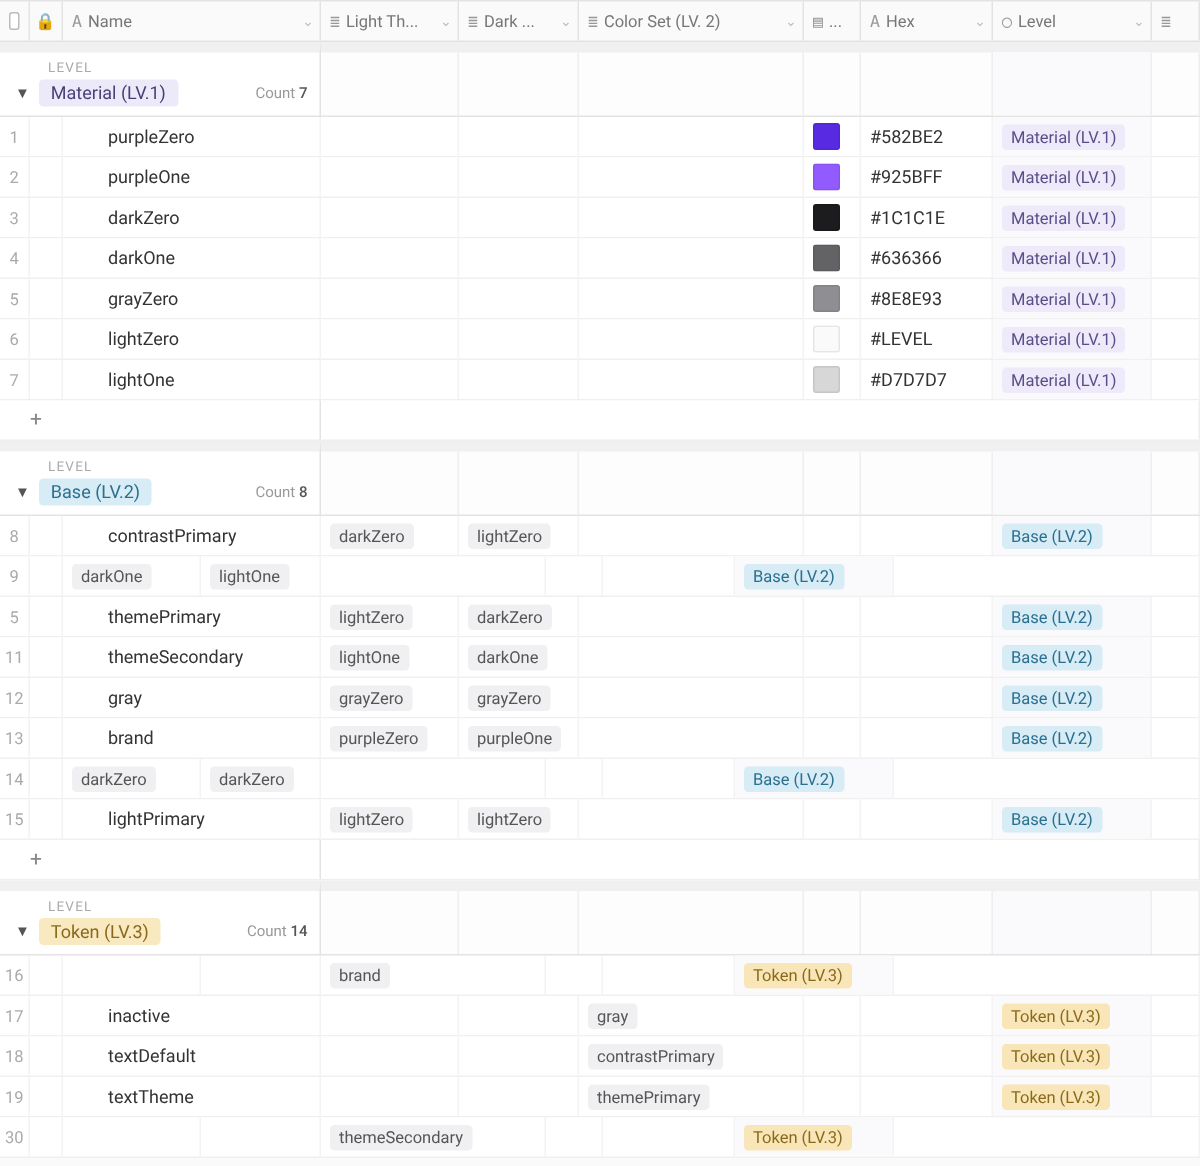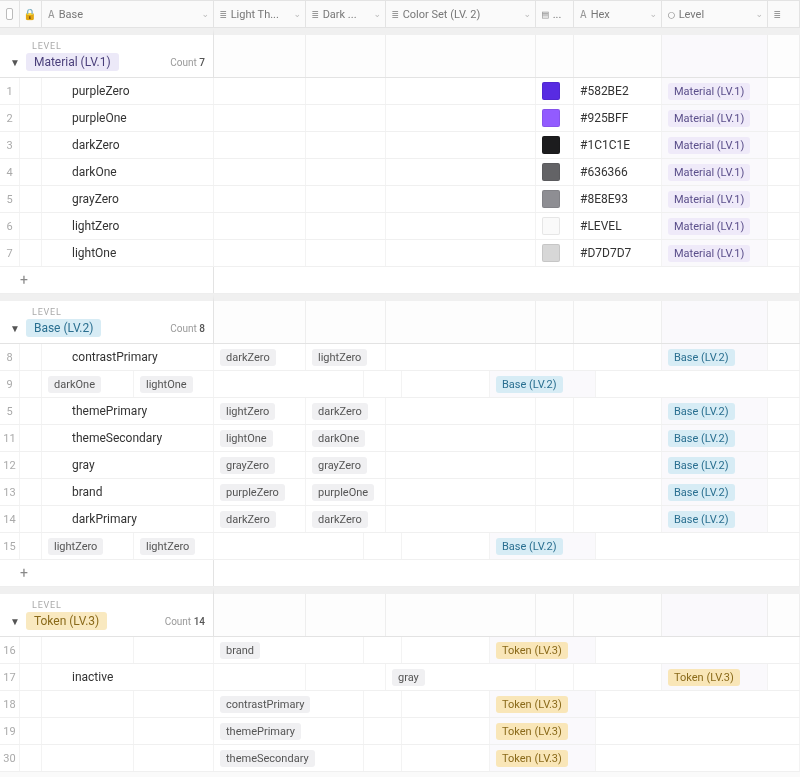--- a/index.html
+++ b/index.html
@@ -59,21 +59,21 @@
 
   <div class="header-row">
     <div class="header-cell col-num">
         <div class="checkbox"></div>
       </div>
     <div class="header-cell col-lock">
         <span>🔒</span>
       </div>
     <div class="header-cell col-name">
         <span class="icon-glyph">A</span>
-        <span>Base</span>
+        <span>Name</span>
         <span class="chev">⌄</span>
       </div>
     <div class="header-cell col-light">
         <span class="icon-glyph">≣</span>
         <span>Light Th...</span>
         <span class="chev">⌄</span>
       </div>
     <div class="header-cell col-dark">
         <span class="icon-glyph">≣</span>
         <span>Dark ...</span>
@@ -393,40 +393,40 @@
         <div class="cell col-swatch"></div>
         <div class="cell col-hex"></div>
         <div class="cell col-level">
           <span class="level-badge lvl-base">Base (LV.2)</span>
         </div>
         <div class="cell col-tail"></div>
       </div>
       <div class="data-row">
         <div class="cell col-num">14</div>
         <div class="cell col-lock"></div>
-        <div class="cell col-name">
-          <span style="padding-left: 24px;">darkPrimary</span>
-        </div>
         <div class="cell col-light">
           <span class="token-chip">darkZero</span>
         </div>
         <div class="cell col-dark">
           <span class="token-chip">darkZero</span>
         </div>
         <div class="cell col-colorset"></div>
         <div class="cell col-swatch"></div>
         <div class="cell col-hex"></div>
         <div class="cell col-level">
           <span class="level-badge lvl-base">Base (LV.2)</span>
         </div>
         <div class="cell col-tail"></div>
       </div>
       <div class="data-row">
         <div class="cell col-num">15</div>
         <div class="cell col-lock"></div>
+        <div class="cell col-name">
+          <span style="padding-left: 24px;">lightPrimary</span>
+        </div>
         <div class="cell col-light">
           <span class="token-chip">lightZero</span>
         </div>
         <div class="cell col-dark">
           <span class="token-chip">lightZero</span>
         </div>
         <div class="cell col-colorset"></div>
         <div class="cell col-swatch"></div>
         <div class="cell col-hex"></div>
         <div class="cell col-level">
@@ -490,35 +490,41 @@
         <div class="cell col-swatch"></div>
         <div class="cell col-hex"></div>
         <div class="cell col-level">
           <span class="level-badge lvl-token">Token (LV.3)</span>
         </div>
         <div class="cell col-tail"></div>
       </div>
       <div class="data-row">
         <div class="cell col-num">18</div>
         <div class="cell col-lock"></div>
+        <div class="cell col-name">
+          <span style="padding-left: 24px;">textDefault</span>
+        </div>
         <div class="cell col-light"></div>
         <div class="cell col-dark"></div>
         <div class="cell col-colorset">
           <span class="token-chip">contrastPrimary</span>
         </div>
         <div class="cell col-swatch"></div>
         <div class="cell col-hex"></div>
         <div class="cell col-level">
           <span class="level-badge lvl-token">Token (LV.3)</span>
         </div>
         <div class="cell col-tail"></div>
       </div>
       <div class="data-row">
         <div class="cell col-num">19</div>
         <div class="cell col-lock"></div>
+        <div class="cell col-name">
+          <span style="padding-left: 24px;">textTheme</span>
+        </div>
         <div class="cell col-light"></div>
         <div class="cell col-dark"></div>
         <div class="cell col-colorset">
           <span class="token-chip">themePrimary</span>
         </div>
         <div class="cell col-swatch"></div>
         <div class="cell col-hex"></div>
         <div class="cell col-level">
           <span class="level-badge lvl-token">Token (LV.3)</span>
         </div>

